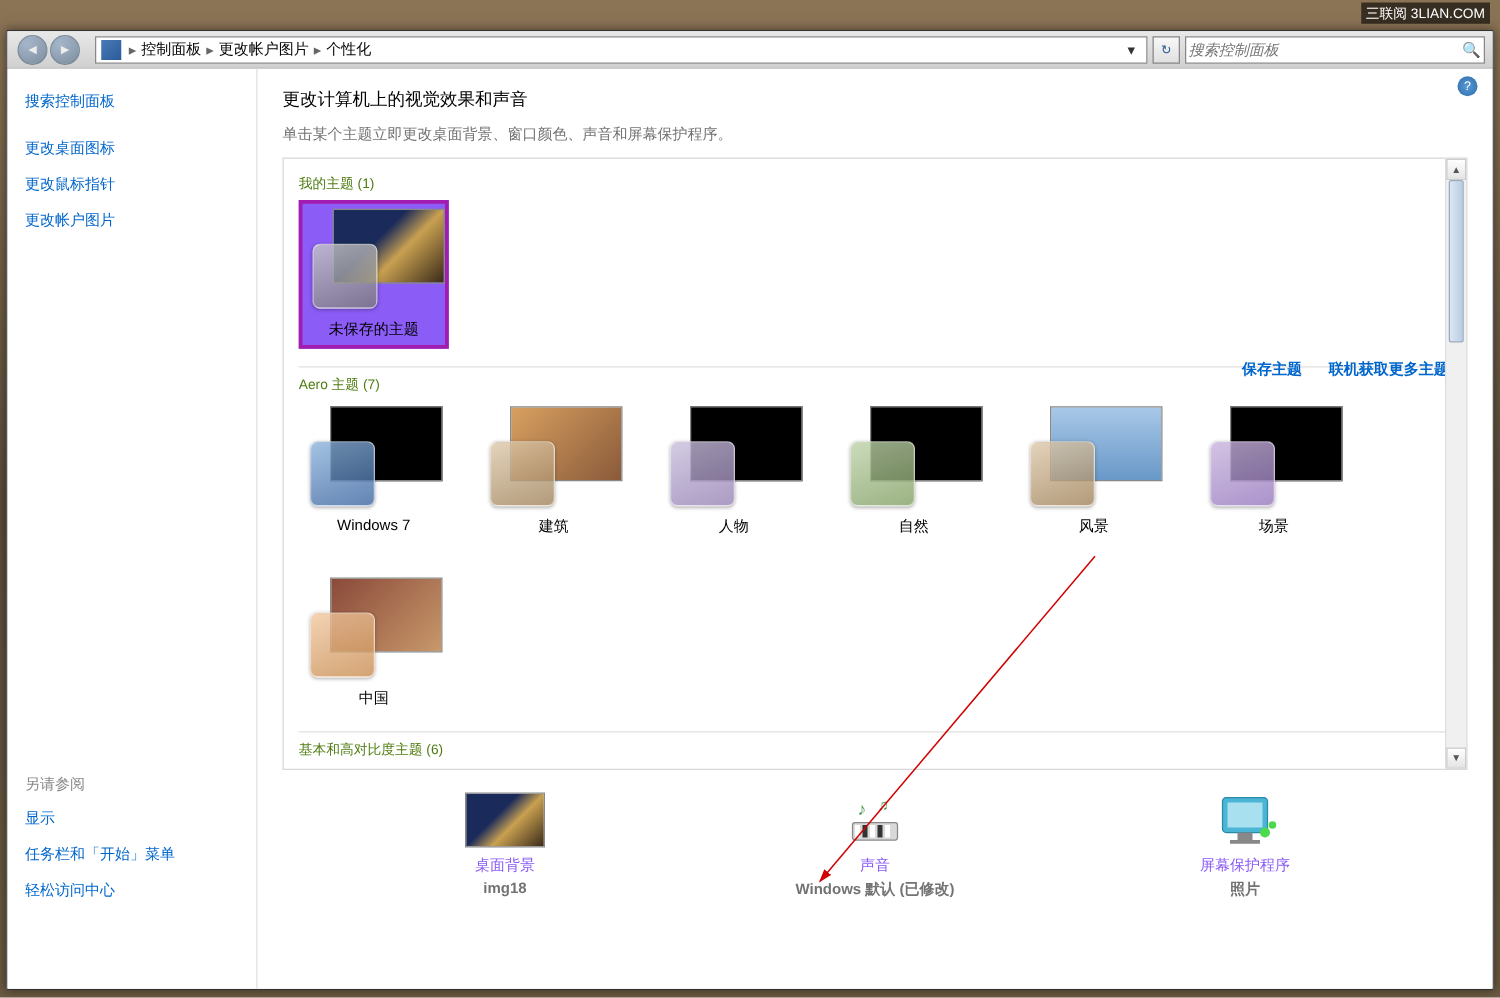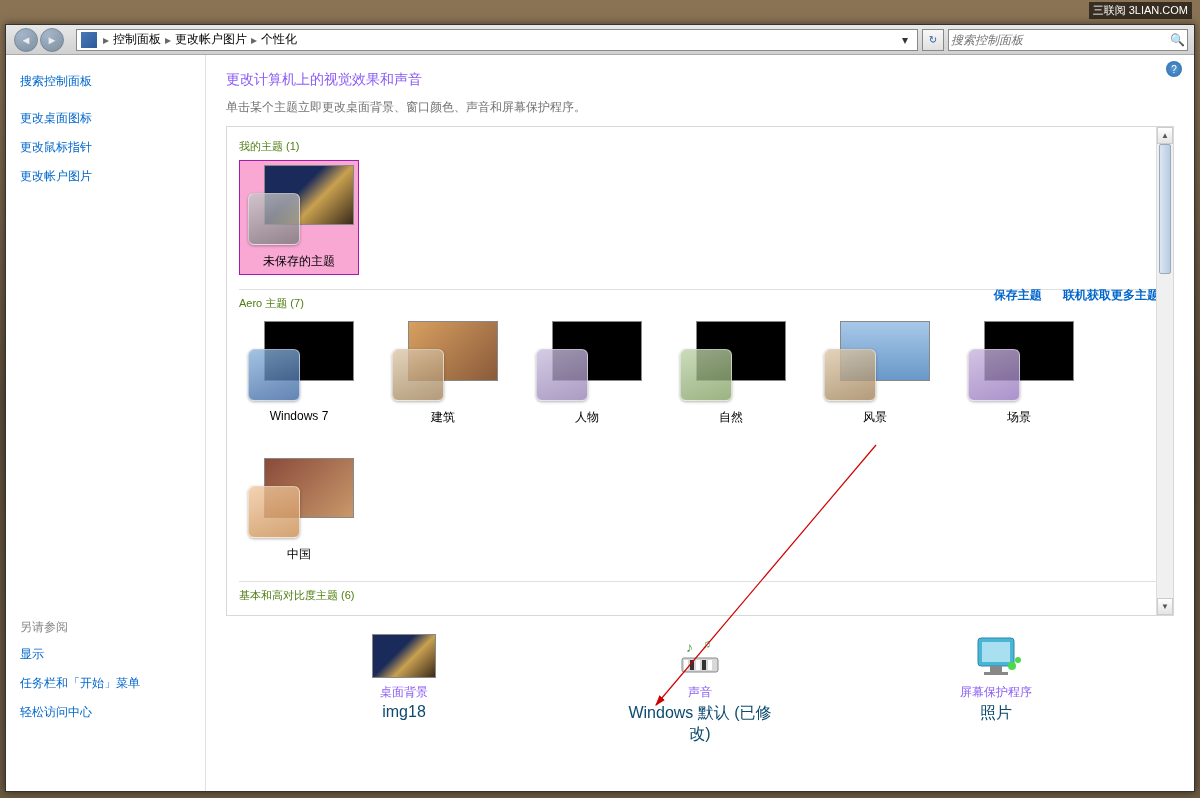--- a/index.html
+++ b/index.html
@@ -19,44 +19,44 @@
 .refresh-btn { width: 22px; height: 22px; background: linear-gradient(180deg, #f8f8f8, #e0e0e0); border: 1px solid #888; display: flex; align-items: center; justify-content: center; margin-right: 4px; color: #2a5a9a; font-size: 10px; }
 .search-box { width: 240px; height: 22px; background: #fff; border: 1px solid #888; margin-right: 6px; display: flex; align-items: center; padding: 0 2px; }
 .search-box input { flex: 1; border: none; outline: none; font-size: 12px; color: #888; font-style: italic; }
 .search-icon { color: #4a7ab5; font-size: 12px; }
 .content-area { display: flex; height: calc(100% - 30px); background: #fff; }
 .sidebar { width: 200px; padding: 18px 14px; display: flex; flex-direction: column; border-right: 1px solid #e0e0e0; }
 .sidebar a { color: #0066CC; text-decoration: none; display: block; margin-bottom: 12px; font-size: 12px; cursor: pointer; }
 .sidebar-bottom { margin-top: auto; padding-bottom: 40px; }
 .sidebar-bottom .heading { color: #888; margin-bottom: 10px; }
 .main { flex: 1; padding: 16px 20px; position: relative; overflow: hidden; }
-.main h2 { color: #8b5cf6; font-size: 14px; font-weight: normal; margin-bottom: 10px; }
+.main h2 { color: #000000; font-size: 14px; font-weight: normal; margin-bottom: 10px; }
 .main .subtitle { color: #737373; font-size: 12px; margin-bottom: 10px; }
 .help-icon { position: absolute; top: 6px; right: 12px; width: 16px; height: 16px; border-radius: 50%; background: radial-gradient(circle, #5b9bd5, #2a6aaa); color: #fff; font-size: 10px; display: flex; align-items: center; justify-content: center; cursor: pointer; }
 .theme-panel { border: 1px solid #d8d8d8; height: 490px; overflow: hidden; position: relative; padding: 8px 12px; }
 .section-label { color: #4d7c0f; font-size: 11px; margin: 4px 0 6px; }
 .theme-row { display: flex; flex-wrap: wrap; gap: 24px; margin-bottom: 14px; }
 .theme-item { width: 120px; text-align: center; cursor: pointer; padding: 4px; }
-.theme-item.selected { background: #f9a8d4; border: 1px solid #a21caf; }
+.theme-item.selected { background: #8b5cf6; border: 3px solid #a21caf; }
 .theme-thumb { width: 110px; height: 82px; position: relative; margin: 0 auto 6px; }
 .thumb-bg { position: absolute; right: 0; top: 0; width: 90px; height: 60px; border: 1px solid #888; }
 .thumb-glass { position: absolute; left: 4px; bottom: 2px; width: 52px; height: 52px; border-radius: 6px; border: 1px solid rgba(255,255,255,0.5); box-shadow: 0 1px 3px rgba(0,0,0,0.3); }
 .theme-label { font-size: 12px; color: #000; }
 .links-right { position: absolute; right: 14px; top: 160px; font-weight: bold; }
 .links-right a { color: #0066CC; margin-left: 18px; cursor: pointer; }
 .divider { border-top: 1px solid #e0e0e0; margin: 6px 0; }
 .vscroll { position: absolute; right: 0; top: 0; width: 17px; height: 100%; background: #f0f0f0; border-left: 1px solid #ddd; }
 .vscroll .arrow { height: 17px; background: linear-gradient(180deg, #fefefe, #e4e4e4); border: 1px solid #ccc; font-size: 8px; text-align: center; line-height: 15px; color: #555; }
 .vscroll .thumb { height: 130px; margin: 0 2px; background: linear-gradient(90deg, #dce6f2, #b8cce4); border: 1px solid #9ab; border-radius: 2px; }
 .bottom-row { display: flex; justify-content: space-around; padding: 12px 30px; }
 .bottom-item { text-align: center; width: 170px; cursor: pointer; padding: 6px; }
 .bottom-item.highlighted { border: 1px solid #d05050; }
 .bottom-icon { width: 64px; height: 44px; margin: 0 auto 6px; position: relative; }
 .bottom-title { color: #8b5cf6; font-size: 12px; margin-bottom: 2px; }
-.bottom-sub { color: #0c4a6e; font-size: 16px; }
+.bottom-sub { color: #737373; font-size: 12px; font-weight: bold; }
 .arrow-svg { position: absolute; pointer-events: none; z-index: 50; }
 
 
 .bg-dark { background: #000; }
 .bg-arch { background: linear-gradient(135deg, #1a2a5a 40%, #c8a050 60%, #3a2a1a 100%); }
 .bg-people { background: #000; }
 .bg-scenery { background: linear-gradient(180deg, #a8c8e8, #6898c8); }
 .bg-nature { background: #000; }
 .bg-scene { background: #000; }
 .bg-china { background: linear-gradient(135deg, #8a4a3a, #c8986a); }

